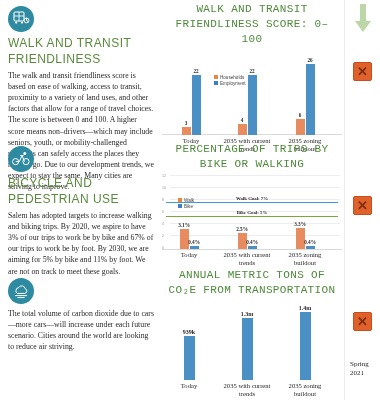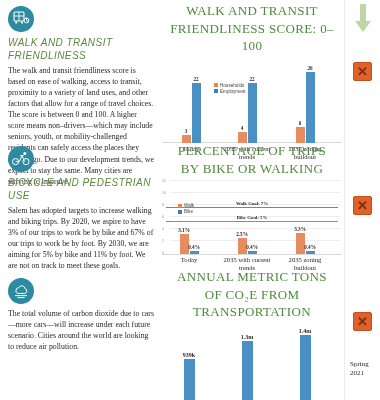--- a/index.html
+++ b/index.html
@@ -15,37 +15,36 @@
   
   .left-col { position:absolute; left:0; top:0; width:162px; height:400px; padding:6px 8px 0 8px; }
   .section { margin-bottom:4px; }
   .sec-icon {
     width:26px; height:26px; border-radius:50%;
     background:#2d8aa0; position:relative; margin-bottom:4px;
   }
   .sec-icon svg { position:absolute; left:3px; top:3px; }
   .sec-title {
     font-family:"Liberation Sans", sans-serif;
-    font-size:10px; letter-spacing:.45px; color:#5a8a3c;
+    font-size:12px; letter-spacing:.45px; color:#5a8a3c;
     font-weight:400; line-height:1.3; margin-bottom:3px;
     text-transform:uppercase;
-    font-style:italic;
   }
   .sec-body { font-size:7.8px; line-height:1.42; color:#231f20; }
 
   
   .charts-col { position:absolute; left:162px; top:0; width:180px; height:400px; }
   .chart-block { position:absolute; left:0; width:180px; }
   #chart-walk { top:2px; height:132px; }
   #chart-trips { top:142px; height:118px; }
   #chart-co2  { top:268px; height:126px; }
 
   .chart-title {
-    font-family:Liberation Serif, serif;
-    font-size:13px; color:#4e8a3a; letter-spacing:.35px;
+    font-family:Liberation Mono, monospace;
+    font-size:11px; color:#4e8a3a; letter-spacing:.35px;
     text-align:center; line-height:1.35; padding:0 6px;
     text-transform:uppercase;
   }
   .chart-area { position:relative; width:100%; }
 
   .plot { position:relative; width:100%; }
   .cat-group { position:absolute; bottom:0; display:flex; align-items:flex-end; justify-content:center; gap:1px; }
   .bar { position:relative; width:9px; }
   .bar.blue { background:#4a90c4; }
   .bar.orange { background:#e88b5f; }
@@ -129,21 +128,21 @@
     </div>
 
     <div class="section">
       <div class="sec-icon">
         <svg width="20" height="20" viewBox="0 0 20 20">
           <path d="M5 9.4 a2.7 2.7 0 0 1 2.7-2.7 a3.4 3.4 0 0 1 6.4 1 a2.4 2.4 0 0 1 -0.5 4.7 H6.2 A2.6 2.6 0 0 1 5 9.4 Z" fill="none" stroke="#ffffff" stroke-width="1"></path>
           <line x1="4" y1="14.6" x2="16" y2="14.6" stroke="#ffffff" stroke-width="1"></line>
           <line x1="6.4" y1="16.6" x2="13.6" y2="16.6" stroke="#ffffff" stroke-width="1"></line>
         </svg>
       </div>
-      <div class="sec-body">The total volume of carbon dioxide due to cars—more cars—will increase  under each future scenario. Cities around the world are looking to reduce air pollution.</div>
+      <div class="sec-body">The total volume of carbon dioxide due to cars—more cars—will increase  under each future scenario. Cities around the world are looking to reduce air striving.</div>
     </div>
   </div>
 
   <div class="charts-col">
 
     <div class="chart-block" id="chart-walk">
       <div class="chart-title">WALK AND TRANSIT FRIENDLINESS SCORE: 0–100</div>
       <div class="chart-area" style="height:100px; margin-top:6px;">
         <div class="plot" style="height:82px; position:relative;">
           <div class="axis-line" style="bottom:0;"></div>

